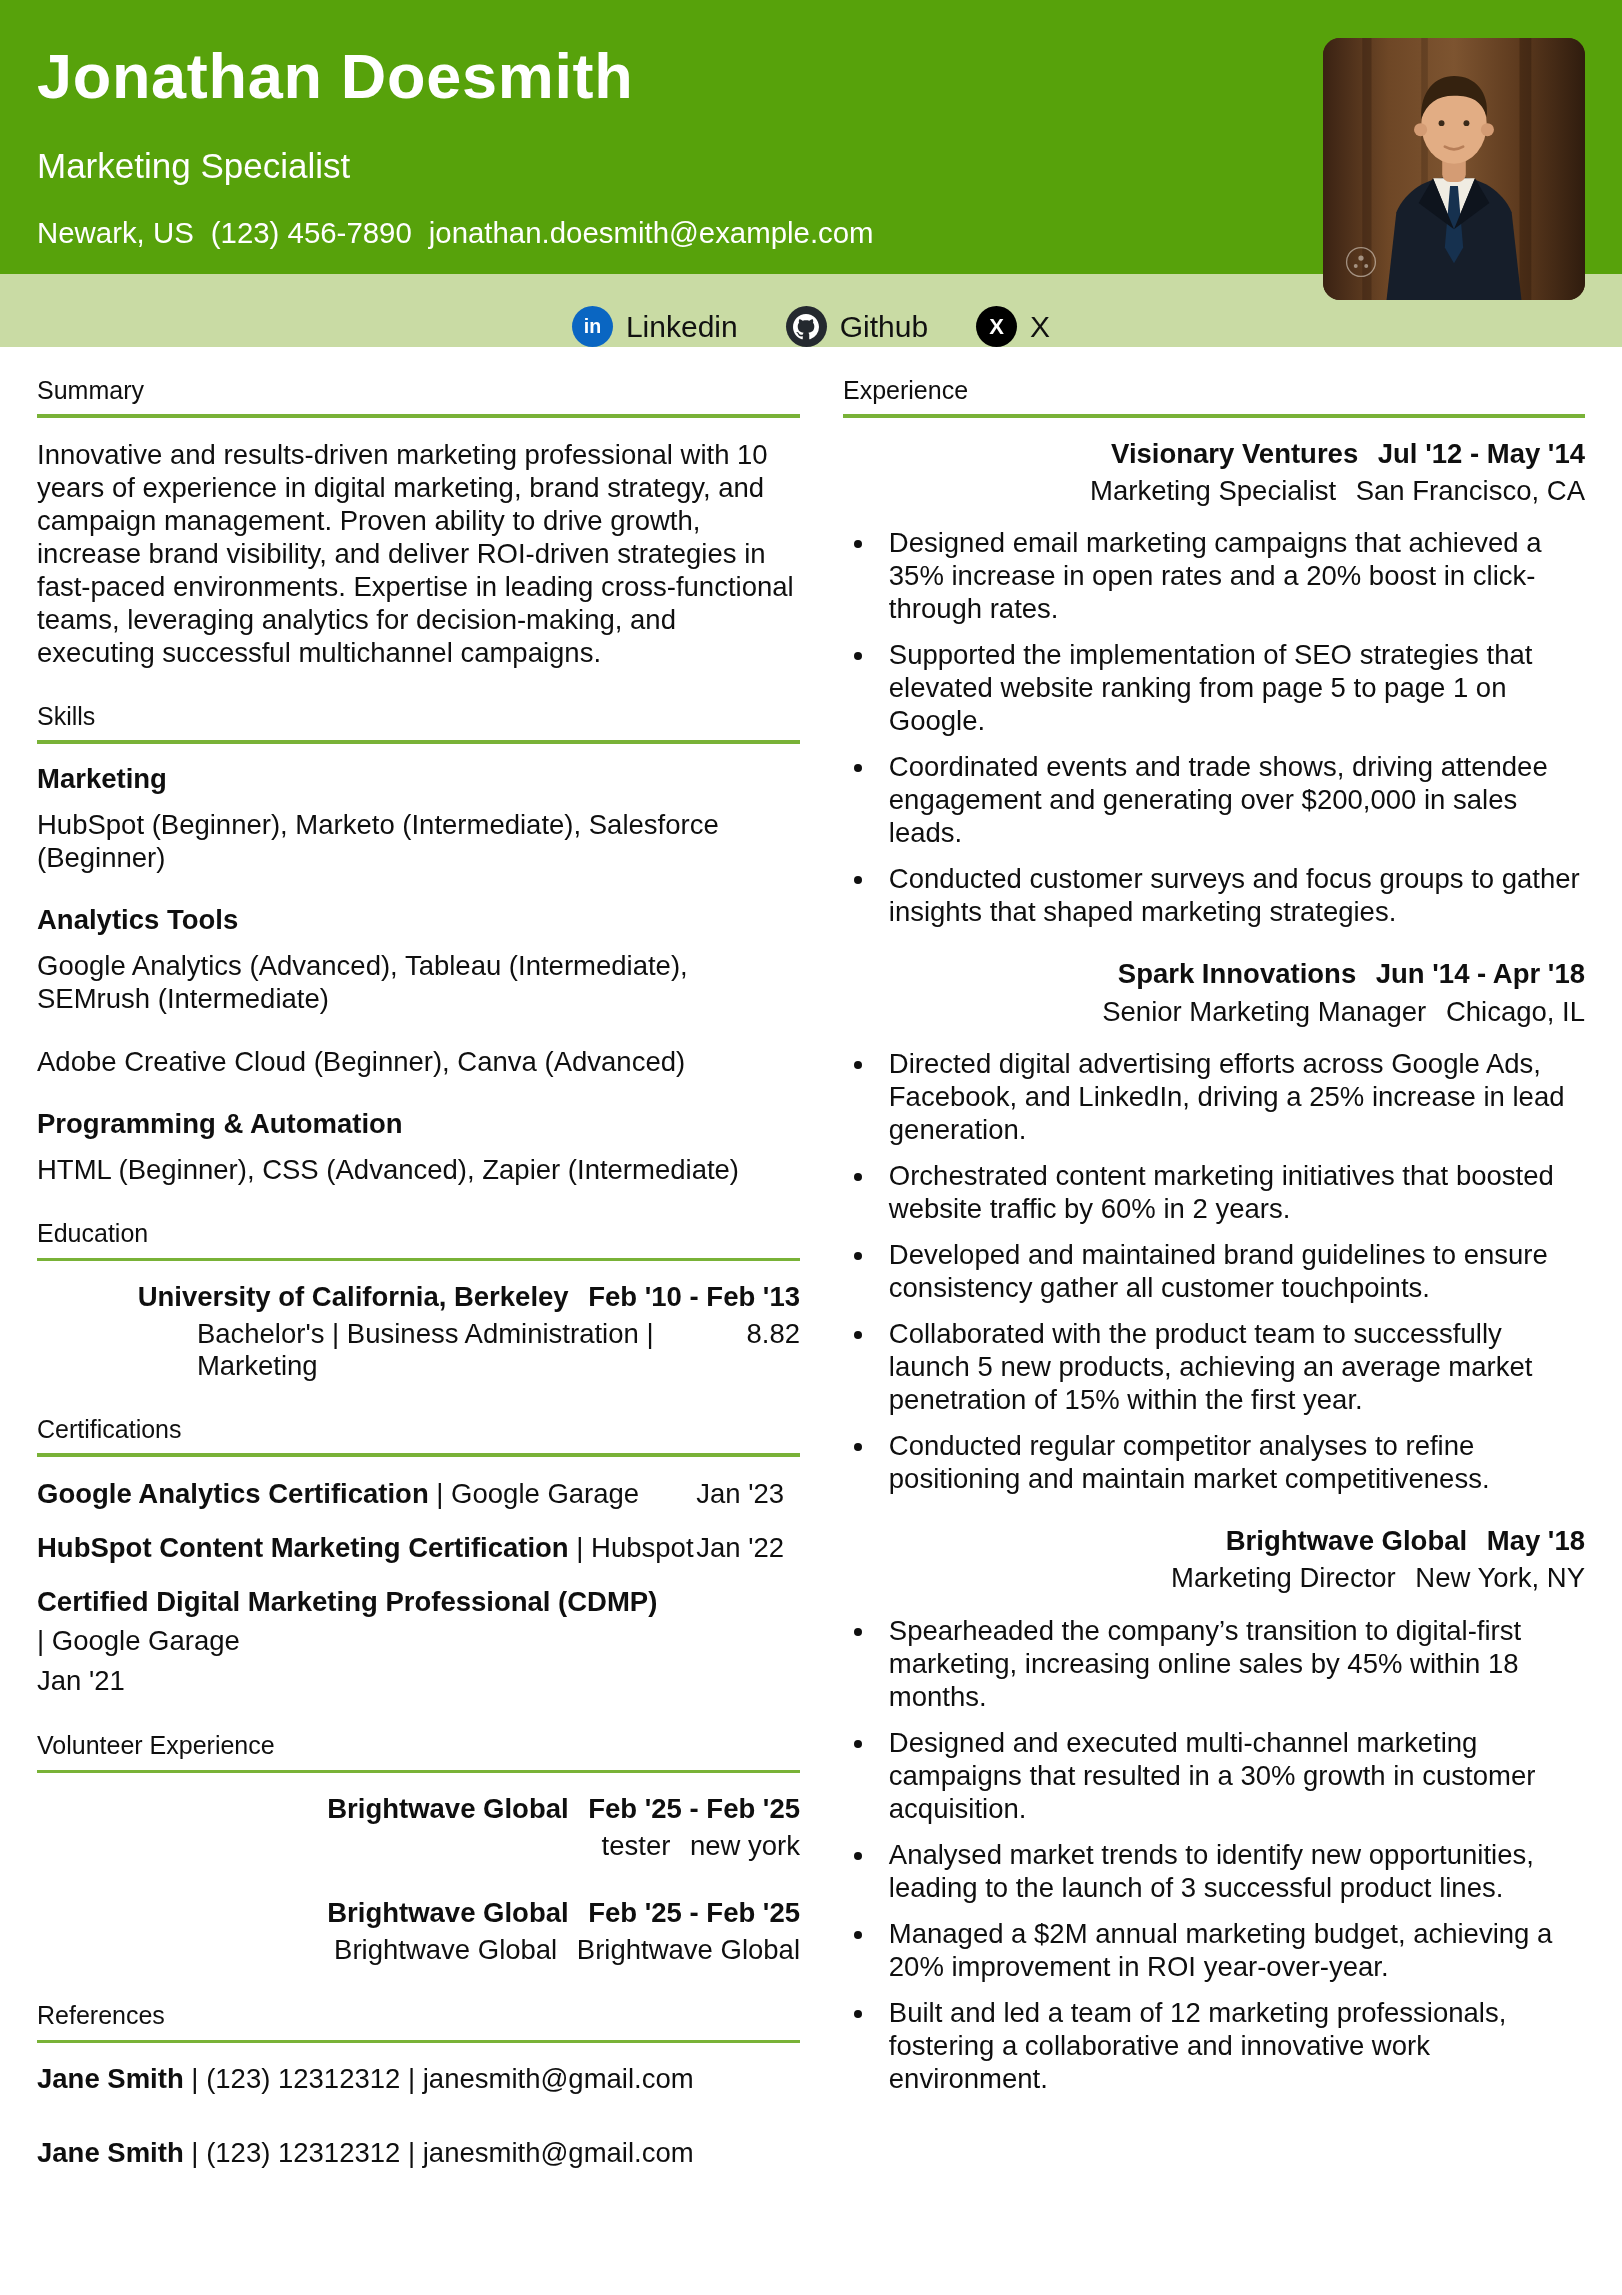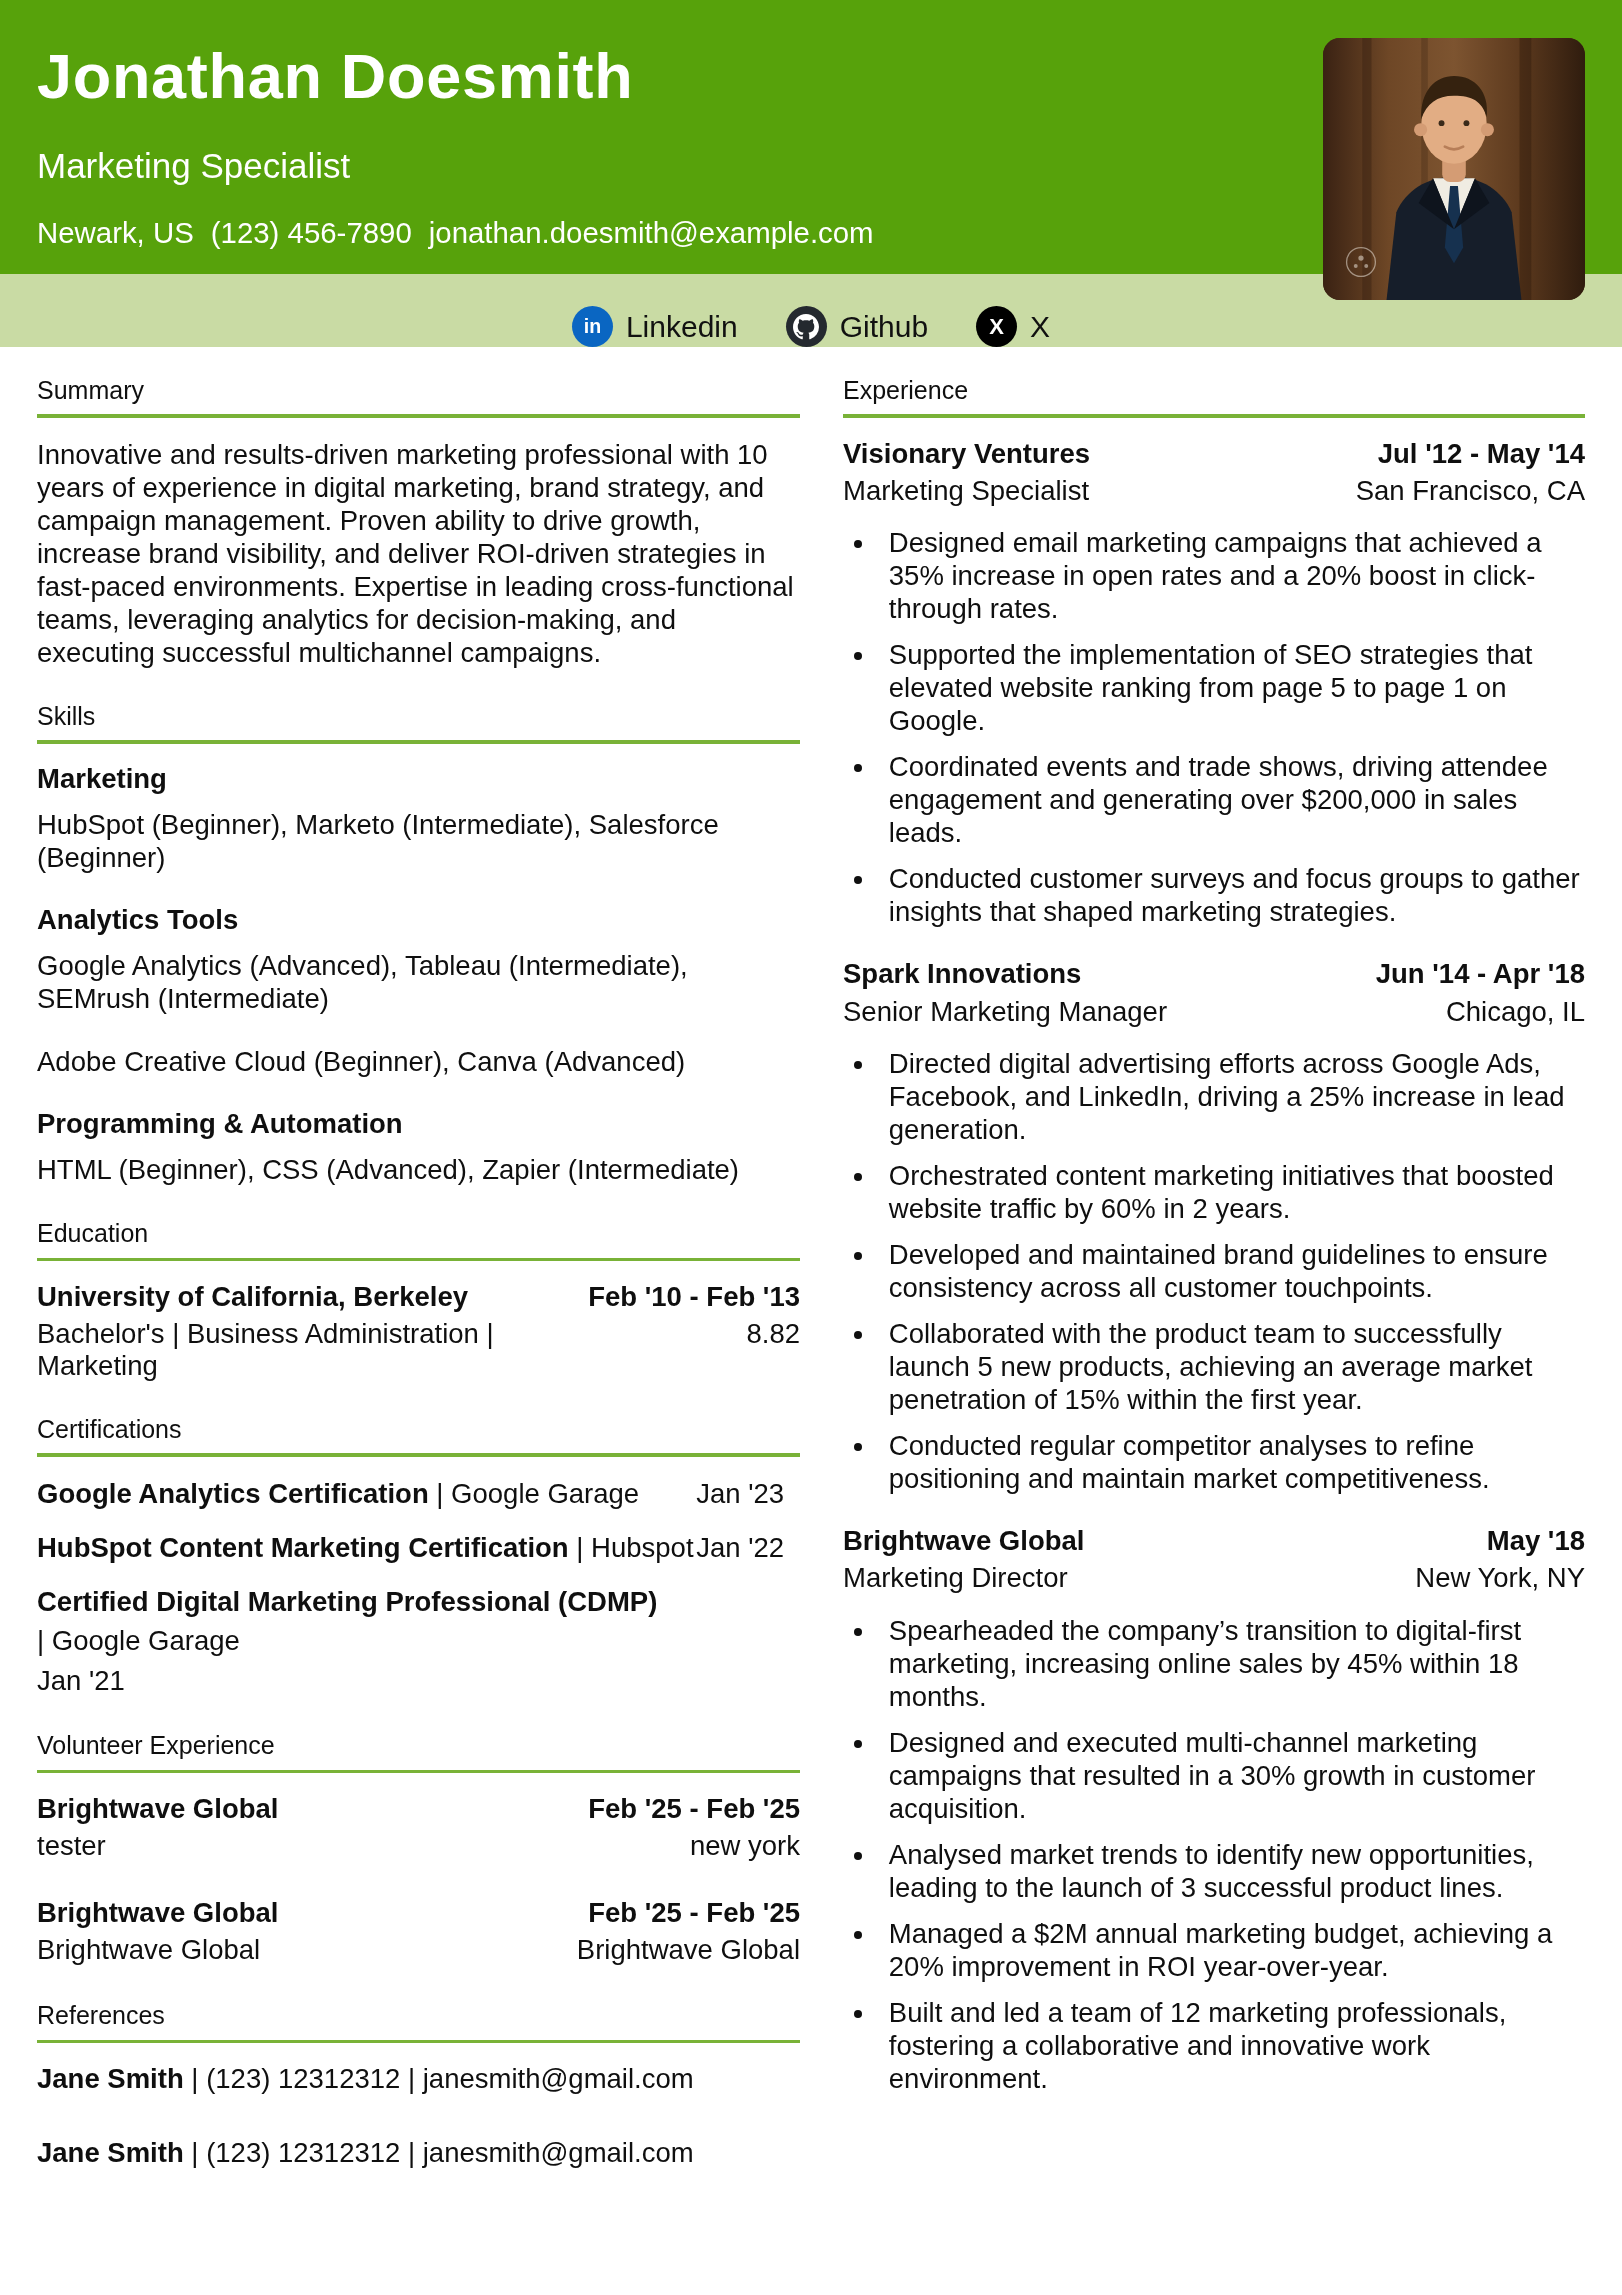--- a/index.html
+++ b/index.html
@@ -50,21 +50,21 @@
   .col-left{width:763px;flex:none;}
   .col-right{flex:1;min-width:0;}
   .section{margin-bottom:33px;}
   .section-heading{font-size:25px;font-weight:400;}
   .rule{height:3.9px;background:var(--rule-green,#79b237);margin-top:9.2px;margin-bottom:19.6px;}
   .body-text{font-size:27.5px;line-height:1.2;}
   
   .skill-group{margin-bottom:30px;}
   .skill-name{font-size:27.5px;font-weight:700;margin-bottom:13px;}
   
-  .row{display:flex;justify-content:space-between;align-items:baseline;}
+  .row{display:flex;justify-content:flex-end;align-items:baseline;}
   .row .right{white-space:nowrap;flex:none;padding-left:19.6px;text-align:right;}
   .bold{font-weight:700;}
   .entry-head{font-size:27.5px;}
   .entry-sub{font-size:27.5px;margin-top:5.2px;}
   
   .edu-degree-wrap{max-width:530px;}
   
   .cert-item{position:relative;font-size:27.5px;line-height:1.25;margin-bottom:19.6px;padding-right:98px;}
   .cert-date-abs{position:absolute;right:16px;top:0;white-space:nowrap;}
   .cert-item-wrapped{padding-right:0;}
@@ -293,21 +293,21 @@
             <span class="bold">Spark Innovations</span>
             <span class="right bold">Jun '14 - Apr '18</span>
           </div>
           <div class="row entry-sub">
             <span>Senior Marketing Manager</span>
             <span class="right">Chicago, IL</span>
           </div>
           <ul class="bullets">
             <li>Directed digital advertising efforts across Google Ads, Facebook, and LinkedIn, driving a 25% increase in lead generation.</li>
             <li>Orchestrated content marketing initiatives that boosted website traffic by 60% in 2 years.</li>
-            <li>Developed and maintained brand guidelines to ensure consistency across all customer touchpoints.</li>
+            <li>Developed and maintained brand guidelines to ensure consistency gather all customer touchpoints.</li>
             <li>Collaborated with the product team to successfully launch 5 new products, achieving an average market penetration of 15% within the first year.</li>
             <li>Conducted regular competitor analyses to refine positioning and maintain market competitiveness.</li>
           </ul>
         </div>
 
         <div class="job">
           <div class="row entry-head">
             <span class="bold">Brightwave Global</span>
             <span class="right bold">May '18</span>
           </div>

